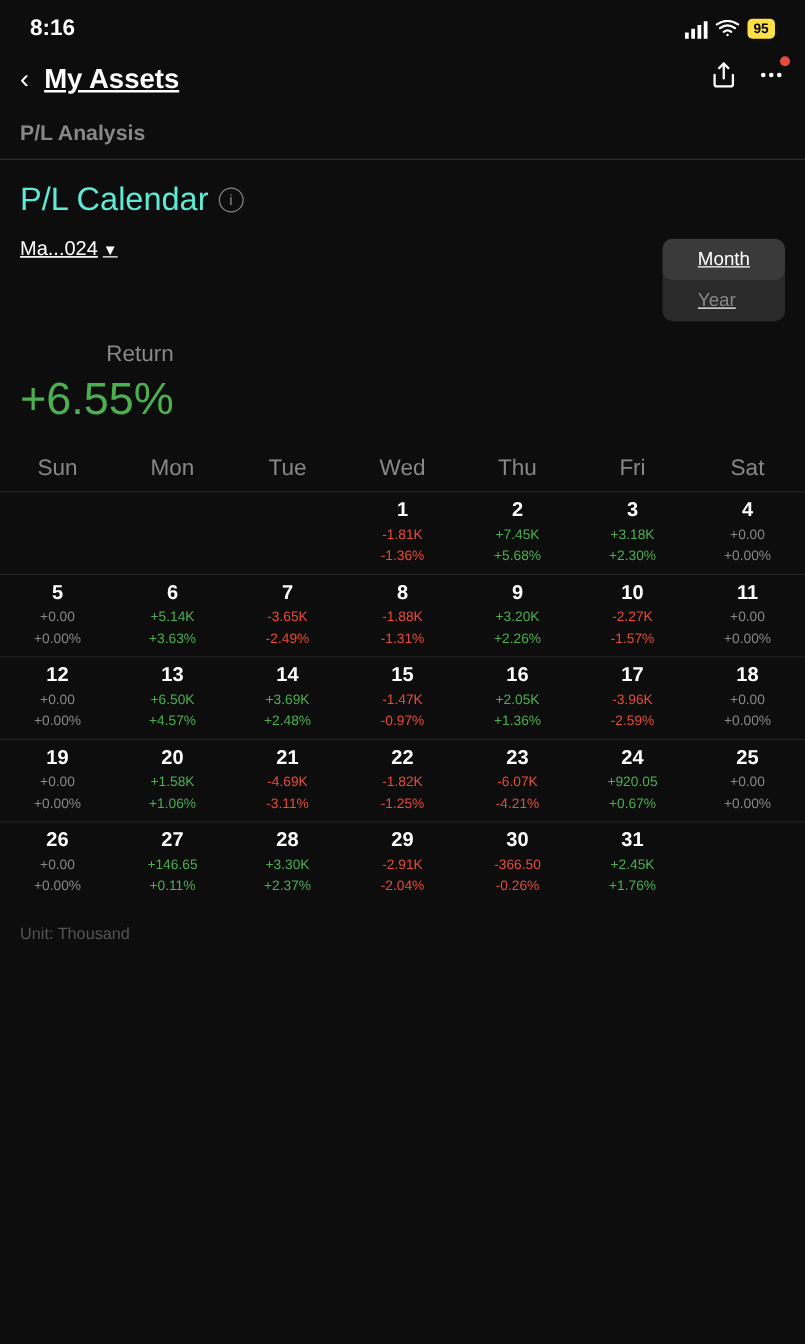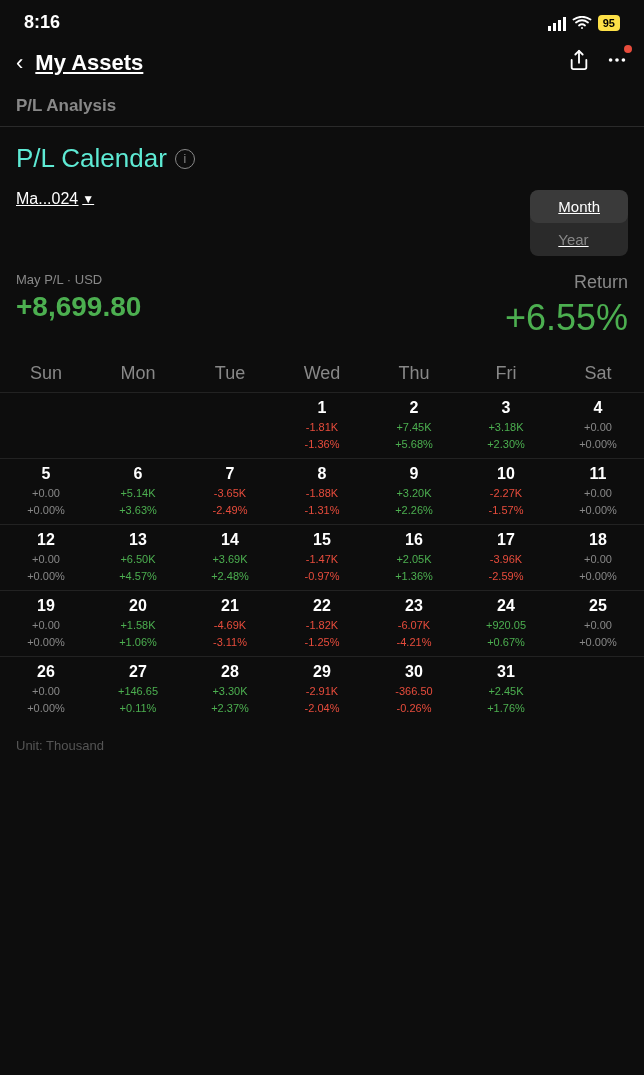--- a/index.html
+++ b/index.html
@@ -325,26 +325,20 @@
     <div class="period-btn active">
       <span>Month</span>
     </div>
     <div class="period-btn">
       <span>Year</span>
     </div>
   </div>
 </div>
 
 <div class="pl-summary">
-  <div class="pl-left">
-    <div class="pl-label">May P/L · USD</div>
-    <div class="pl-value">
-      <span>+8,699.80</span>
-    </div>
-  </div>
   <div class="pl-right">
     <div class="return-label">Return</div>
     <div class="return-value">
       <span>+6.55%</span>
     </div>
   </div>
 </div>
 
 <table class="calendar">
   <thead>

